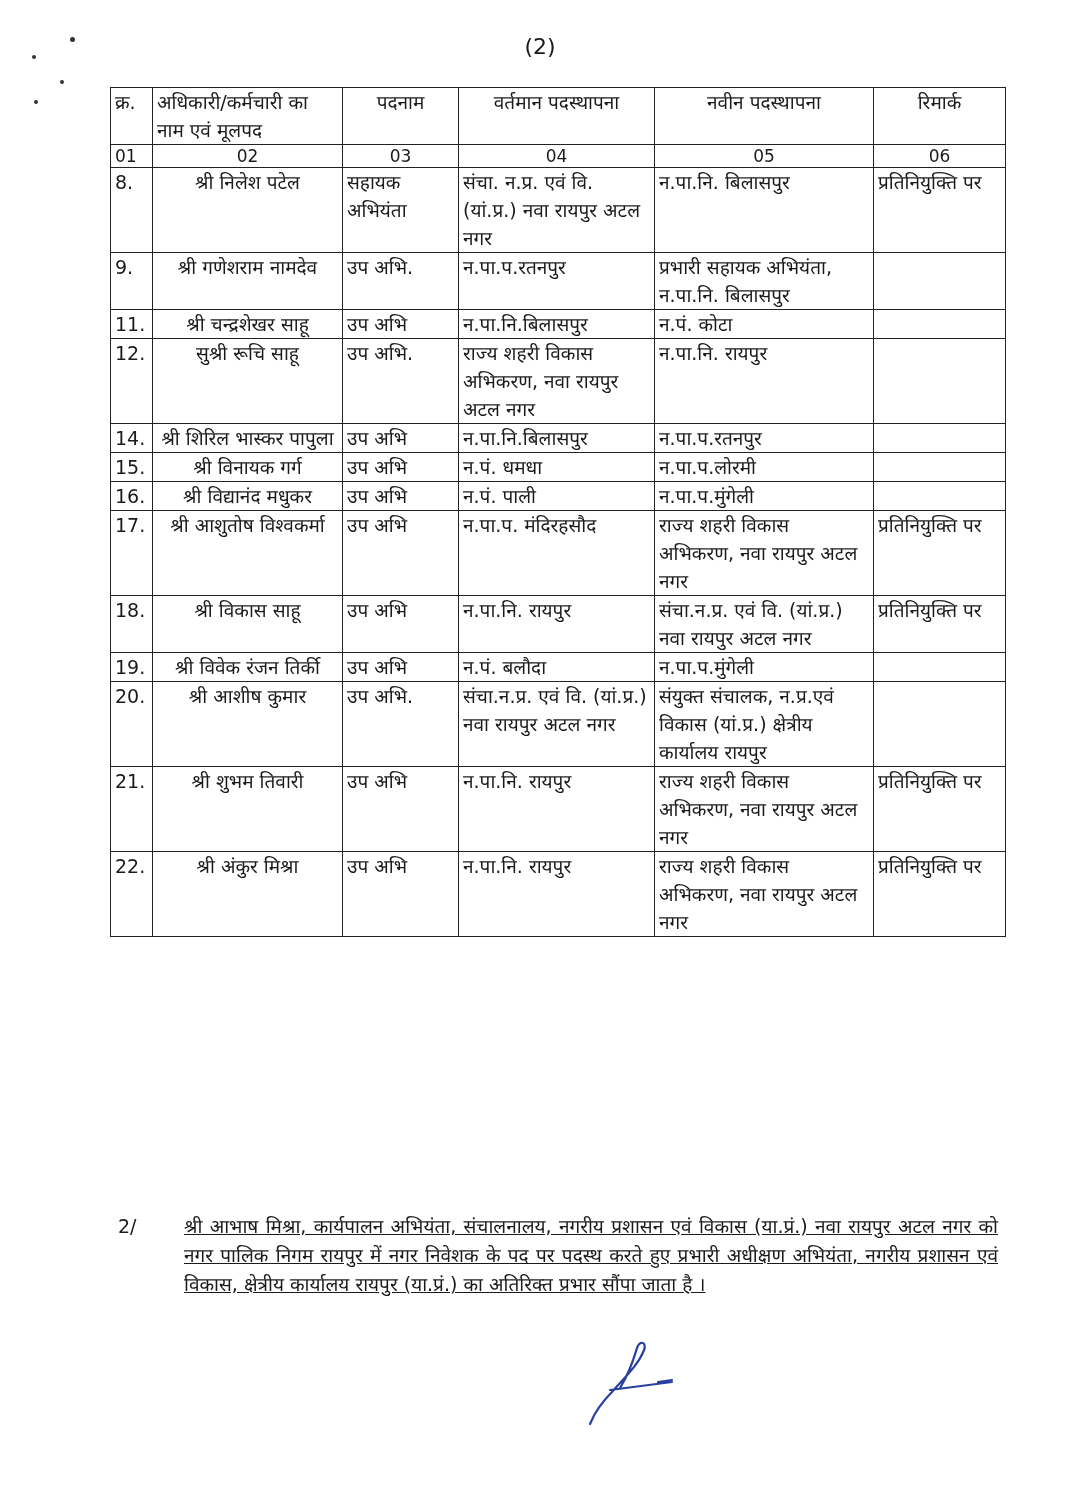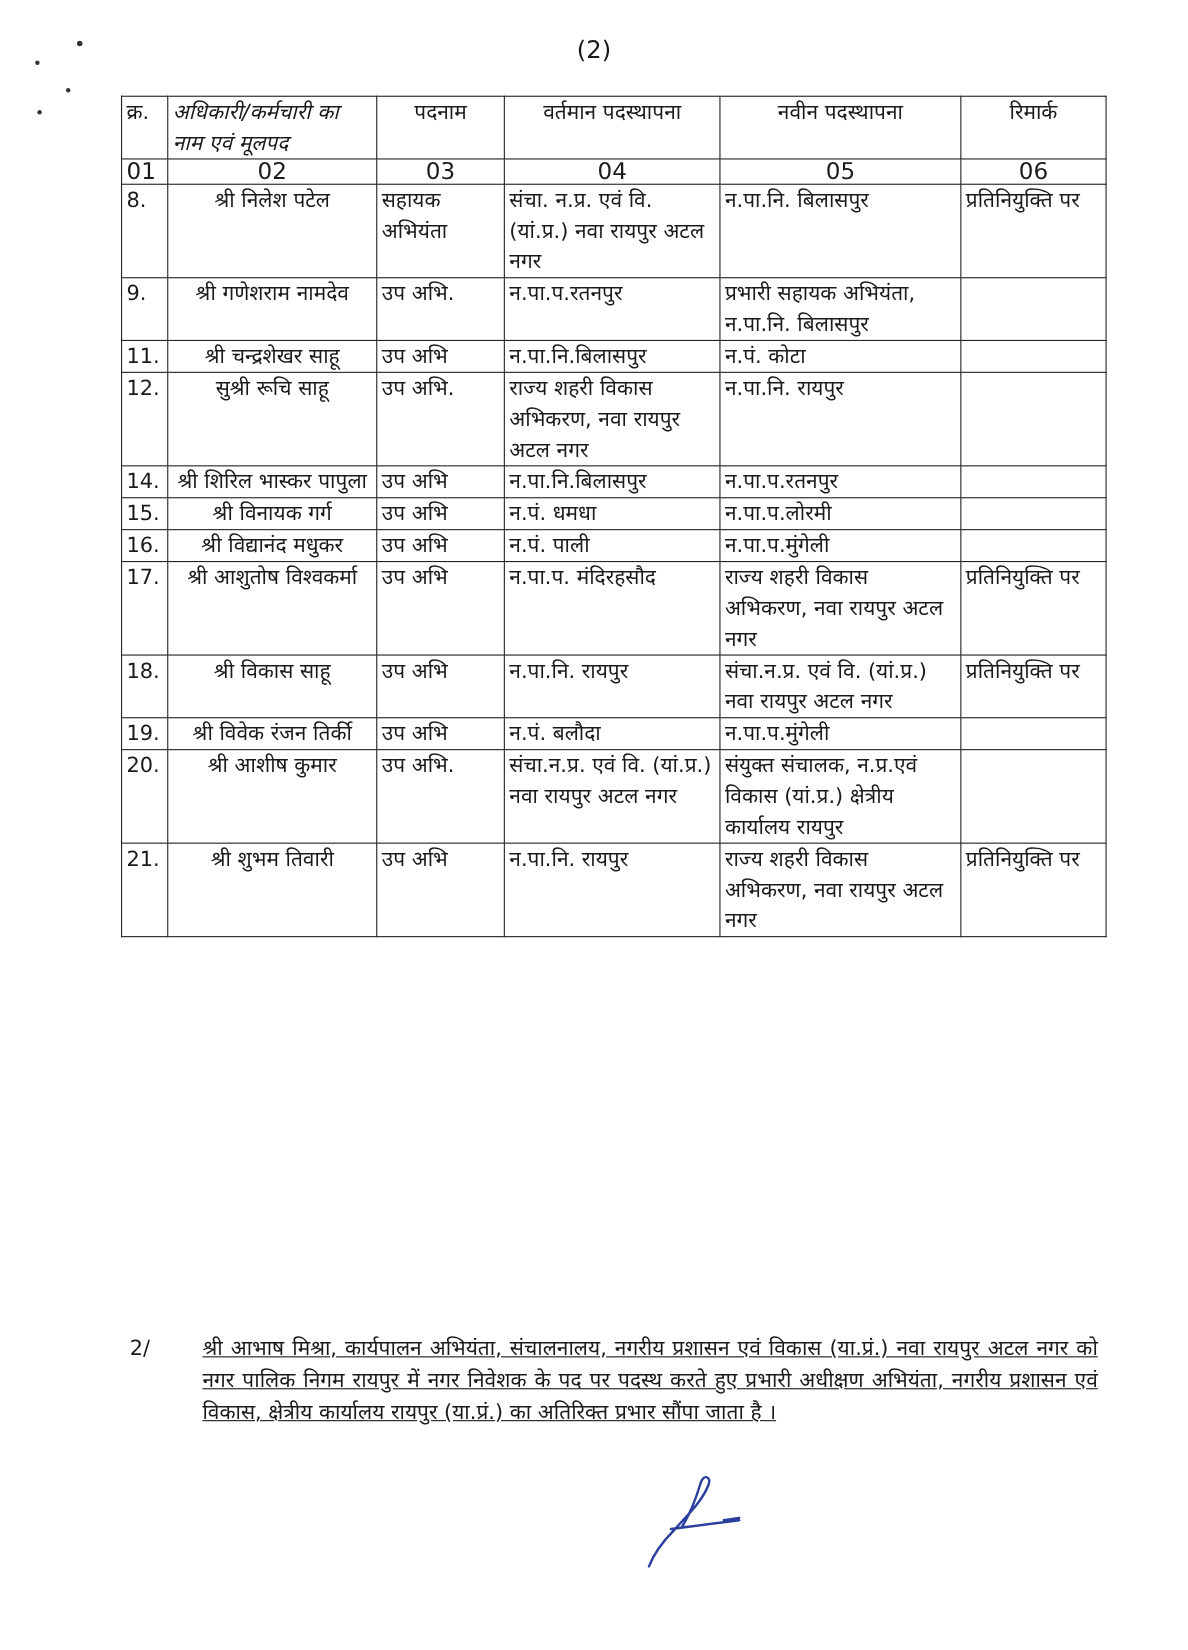--- a/index.html
+++ b/index.html
@@ -12,22 +12,22 @@
   .specks span { position: absolute; background: #333; border-radius: 50%; }
   table.orders {
     position: absolute; left: 110px; top: 87px; width: 895px;
     border-collapse: collapse; table-layout: fixed; font-size: 19px; line-height: 28px;
   }
   table.orders td, table.orders th {
     border: 1.5px solid #222; padding: 0 4px; vertical-align: top; font-weight: normal;
   }
   table.orders th { text-align: center; line-height: 28px; height: 56px; }
   table.orders th.h-sr { text-align: left; }
-  table.orders th.h-name { text-align: left; font-style: italic; }
-  tr.colnums td { text-align: center; height: 22px; line-height: 22px; font-size: 21px; }
+  table.orders th.h-name { text-align: left; }
+  tr.colnums td { text-align: center; height: 22px; line-height: 22px; font-size: 17px; }
   tr.colnums td:first-child { text-align: left; }
   td.c-sr { text-align: left; }
   td.c-name { text-align: center; }
   td.c-desig, td.c-cur, td.c-new, td.c-rem { text-align: left; }
   .para {
     position: absolute; left: 118px; top: 1212px; width: 880px; font-size: 19px; line-height: 29px;
   }
   .para .para-num { position: absolute; left: 0; top: 0; }
   .para .para-text { margin-left: 66px; text-align: justify; text-align-last: left; text-decoration: underline; }
   .signature { position: absolute; left: 580px; top: 1340px; width: 100px; height: 90px; }
@@ -161,20 +161,28 @@
         <td class="c-rem"></td>
       </tr>
       <tr>
         <td class="c-sr">21.</td>
         <td class="c-name">श्री शुभम तिवारी</td>
         <td class="c-desig">उप अभि</td>
         <td class="c-cur">न.पा.नि. रायपुर</td>
         <td class="c-new">राज्य शहरी विकास अभिकरण, नवा रायपुर अटल नगर</td>
         <td class="c-rem">प्रतिनियुक्ति पर</td>
       </tr>
+      <tr>
+        <td class="c-sr">22.</td>
+        <td class="c-name">श्री अंकुर मिश्रा</td>
+        <td class="c-desig">उप अभि</td>
+        <td class="c-cur">न.पा.नि. रायपुर</td>
+        <td class="c-new">राज्य शहरी विकास अभिकरण, नवा रायपुर अटल नगर</td>
+        <td class="c-rem">प्रतिनियुक्ति पर</td>
+      </tr>
     </tbody>
 </table>
 
 <div class="para">
   <span class="para-num">2/</span>
   <div class="para-text">श्री आभाष मिश्रा, कार्यपालन अभियंता, संचालनालय, नगरीय प्रशासन एवं विकास (या.प्रं.) नवा रायपुर अटल नगर को नगर पालिक निगम रायपुर में नगर निवेशक के पद पर पदस्थ करते हुए प्रभारी अधीक्षण अभियंता, नगरीय प्रशासन एवं विकास, क्षेत्रीय कार्यालय रायपुर (या.प्रं.) का अतिरिक्त प्रभार सौंपा जाता है ।</div>
 </div>
 
 <svg class="signature" viewBox="0 0 100 90">
   <path d="M10 84 C 14 74, 22 62, 32 52 C 42 40, 58 26, 64 10 C 67 2, 60 0, 57 8 C 54 18, 50 32, 40 48 M 30 50 L 92 42 M 78 42 L 92 40" fill="none" stroke="#2b3f9e" stroke-width="2.2" stroke-linecap="round"></path>

